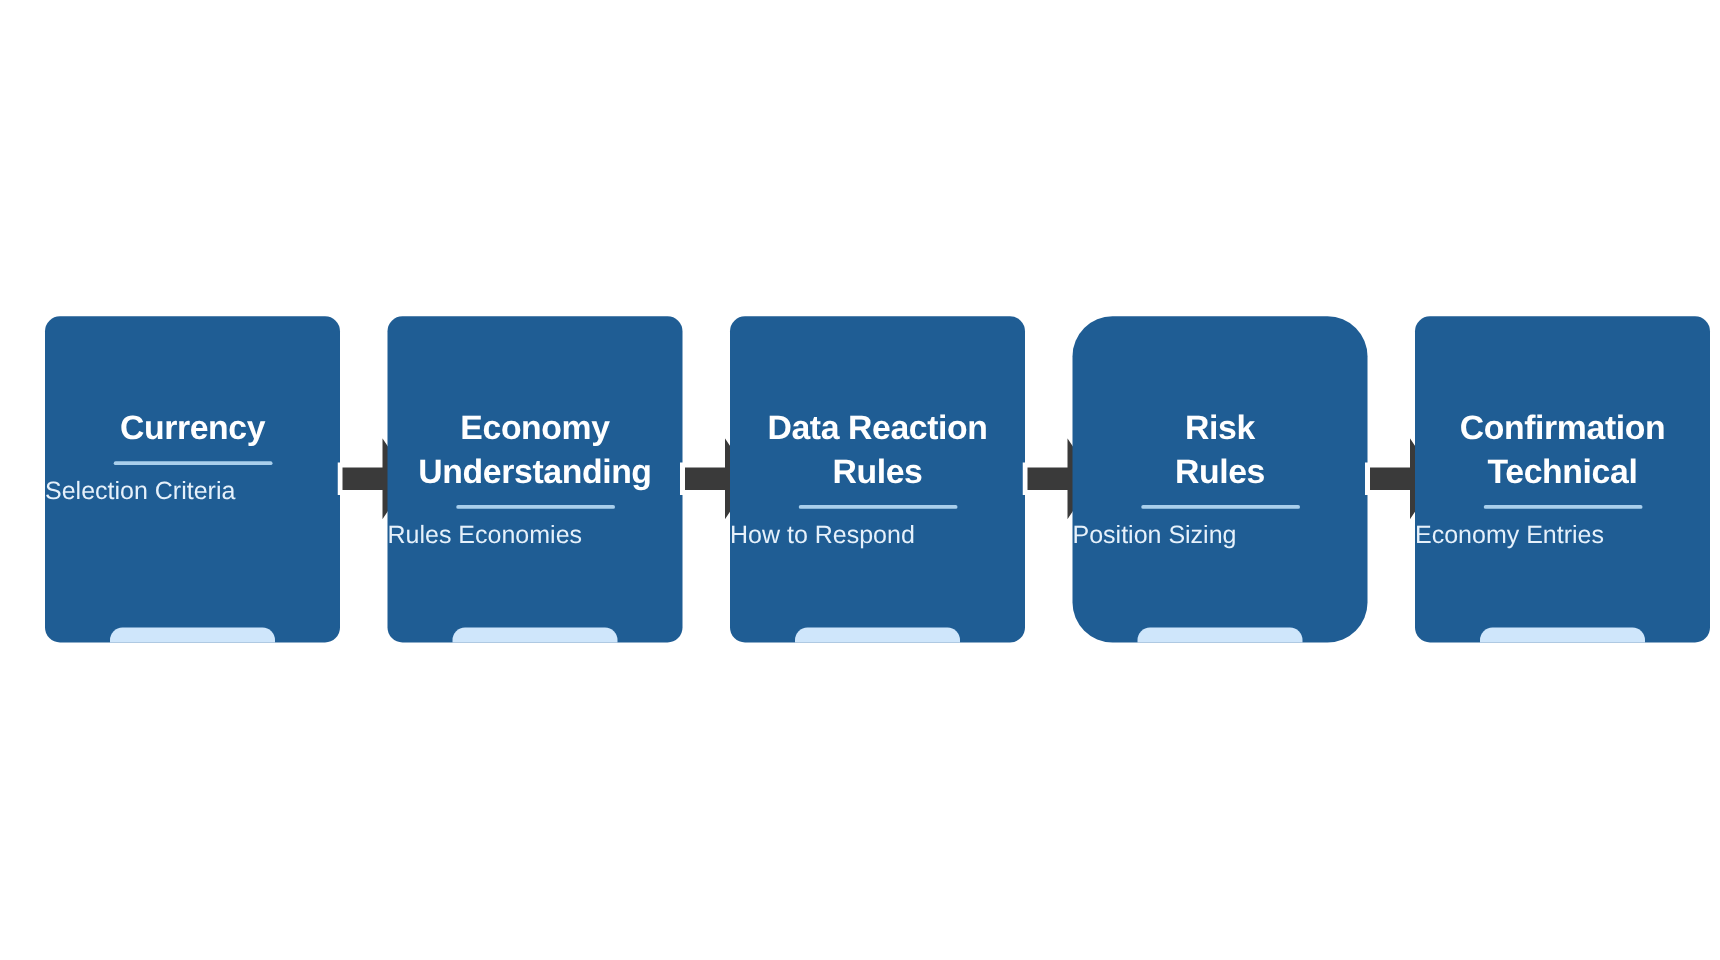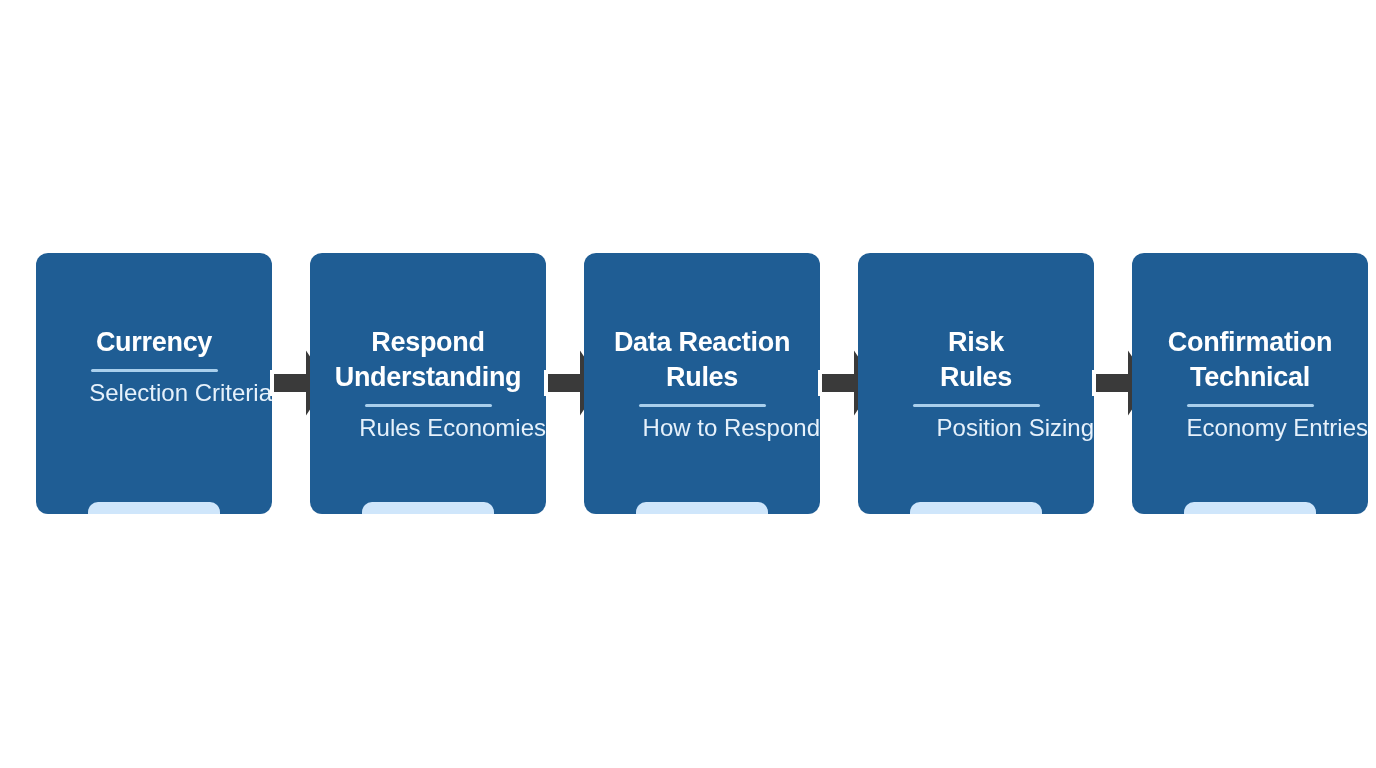--- a/index.html
+++ b/index.html
@@ -21,44 +21,44 @@
     border-radius:12px;
     display:flex;
     flex-direction:column;
     align-items:center;
     box-sizing:border-box;
     padding-top:72px;
   }
   .step-card.c0{left:22px;}
   .step-card.c1{left:296px;}
   .step-card.c2{left:570px;}
-  .step-card.c3{left:844px;}
+  .step-card.c3{left:844px;border-radius:32px;}
   .step-card.c4{left:1118px;}
   .step-title{
     color:#ffffff;
     font-weight:bold;
     font-size:27px;
     line-height:35px;
     text-align:center;
     letter-spacing:-0.3px;
     width:100%;
   }
   .step-title span{display:block;}
   .step-divider{
     width:127px;height:3px;
     background:#a9cfec;
     border-radius:2px;
     margin-top:9px;
   }
   .step-subtitle{
     color:#e6f1fb;
-    font-size:24px;
+    font-size:20px;
     line-height:26px;
     margin-top:8px;
-    text-align:right;
+    text-align:left;
     width:100%;
   }
   .step-tab{
     position:absolute;
     bottom:0;
     left:50%;
     transform:translateX(-50%);
     width:132px;height:12px;
     background:#cfe6fb;
     border-radius:10px 10px 0 0;
@@ -92,21 +92,21 @@
     <div class="step-subtitle">Selection Criteria</div>
     <div class="step-tab"></div>
   </div>
 
   <svg class="flow-arrow a0" viewBox="0 0 64 90">
     <polygon points="2,34 34,34 34,6 60,45 34,84 34,56 2,56"></polygon>
   </svg>
 
   <div class="step-card c1">
     <div class="step-title">
-      <span>Respond</span>
+      <span>Economy</span>
       <span>Understanding</span>
     </div>
     <div class="step-divider"></div>
     <div class="step-subtitle">Rules Economies</div>
     <div class="step-tab"></div>
   </div>
 
   <svg class="flow-arrow a1" viewBox="0 0 64 90">
     <polygon points="2,34 34,34 34,6 60,45 34,84 34,56 2,56"></polygon>
   </svg>

